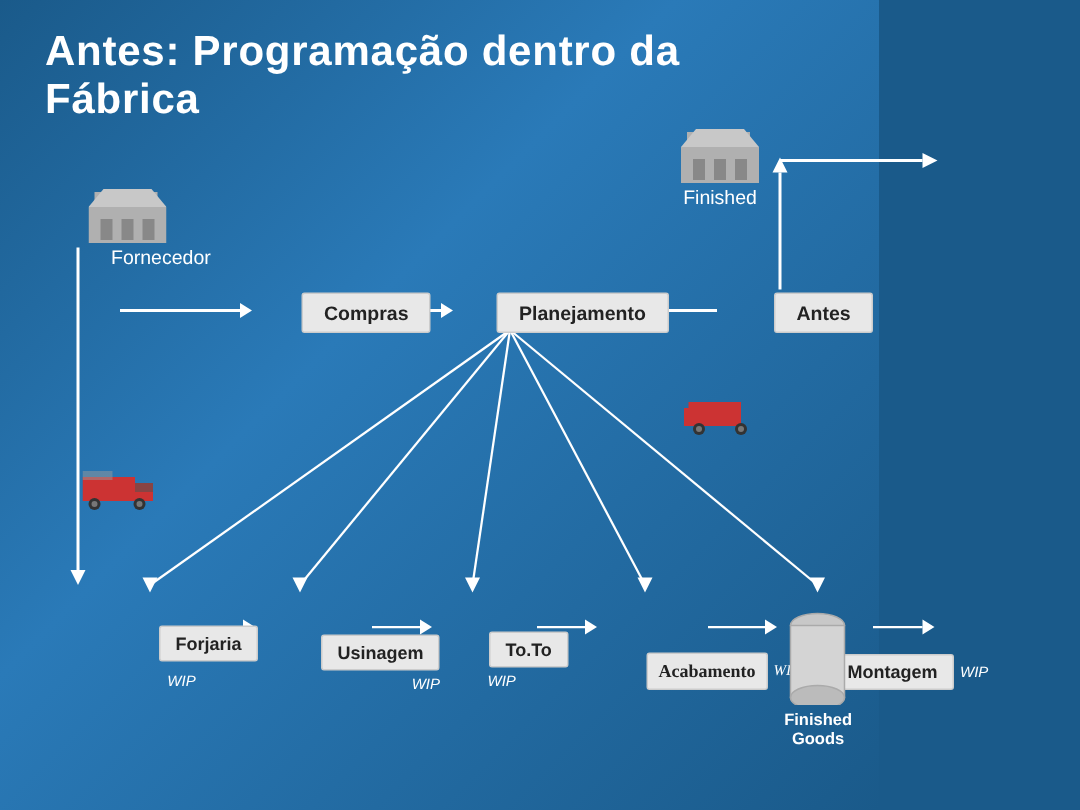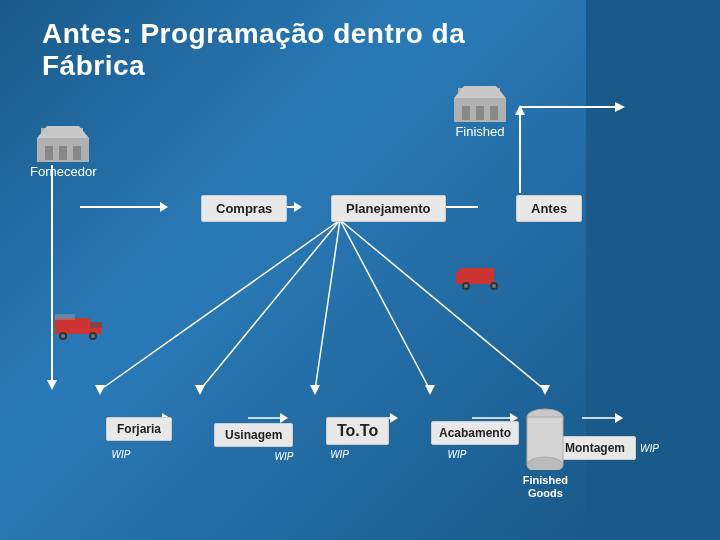--- a/index.html
+++ b/index.html
@@ -10,21 +10,20 @@
       font-family: Arial, sans-serif;
       overflow: hidden;
       position: relative;
     }
 
     .slide {
       width: 586px;
       height: 540px;
       background: linear-gradient(135deg, #1a5a8a 0%, #2a7ab8 40%, #1a5a8a 100%);
       position: relative;
-      padding-left: 12px;
     }
 
     .title {
       color: white;
       font-size: 28px;
       font-weight: bold;
       padding: 18px 30px 10px 30px;
       letter-spacing: 0.5px;
     }
 
@@ -49,20 +48,21 @@
       top: 120px;
       left: 30px;
       display: flex;
       flex-direction: column;
       align-items: center;
     }
     .fornecedor-label {
       color: white;
       font-size: 13px;
       margin-top: 2px;
+      margin-left: 44px;
     }
 
     
     .box {
       background: #e8e8e8;
       border: 1px solid #ccc;
       padding: 5px 14px;
       font-size: 13px;
       font-weight: bold;
       color: #222;
@@ -250,25 +250,25 @@
     <div class="box" style="font-size:12px; padding:4px 10px;">Forjaria</div>
     <span class="wip-label">WIP</span>
   </div>
 
   <div style="position:absolute; bottom:78px; left:178px; display:flex; flex-direction:column; align-items:flex-end; gap:4px;">
     <div class="box" style="font-size:12px; padding:4px 10px;">Usinagem</div>
     <span class="wip-label">WIP</span>
   </div>
 
   <div style="position:absolute; bottom:80px; left:290px; display:flex; flex-direction:column; align-items:center; gap:4px;">
-    <div class="box" style="font-size:16px; padding:4px 10px;">To.To</div>
-    <span class="wip-label">WIP</span>
-  </div>
-
-  <div style="position:absolute; bottom:80px; left:395px; display:flex; flex-direction:column; align-items:center; gap:4px;">
+    <div class="box" style="font-size:12px; padding:4px 10px;">To.To</div>
+    <span class="wip-label">WIP</span>
+  </div>
+
+  <div style="position:absolute; bottom:80px; left:395px; display:flex; flex-direction:row; align-items:center; gap:4px;font-family:Liberation Serif, serif;">
     <div class="box" style="font-size:12px; padding:4px 7px;">Acabamento</div>
     <span class="wip-label">WIP</span>
   </div>
 
   <div style="position:absolute; bottom:80px; left:518px; display:flex; flex-direction:row; align-items:center; gap:4px;">
     <div class="box" style="font-size:12px; padding:4px 10px;">Montagem</div>
     <span class="wip-label">WIP</span>
   </div>
 
   <div class="finished-goods-area">

